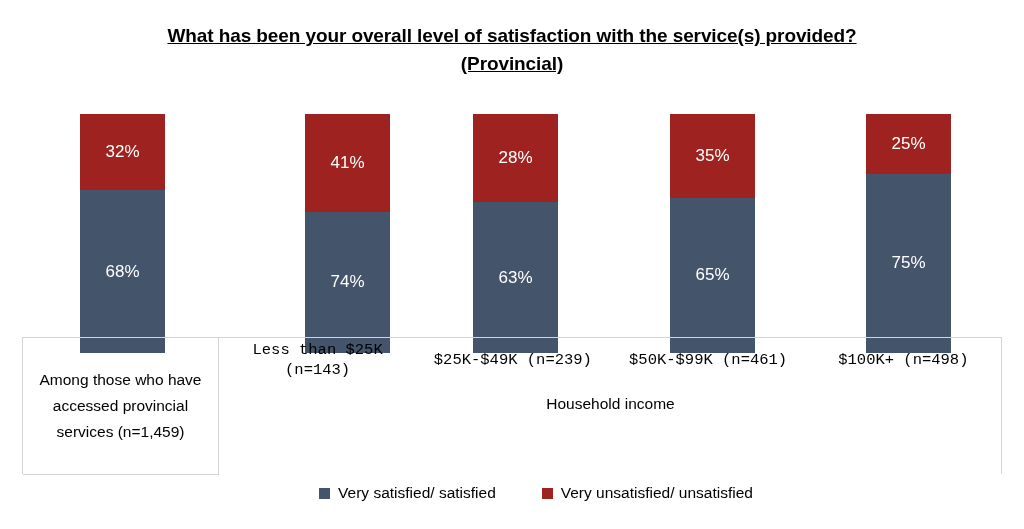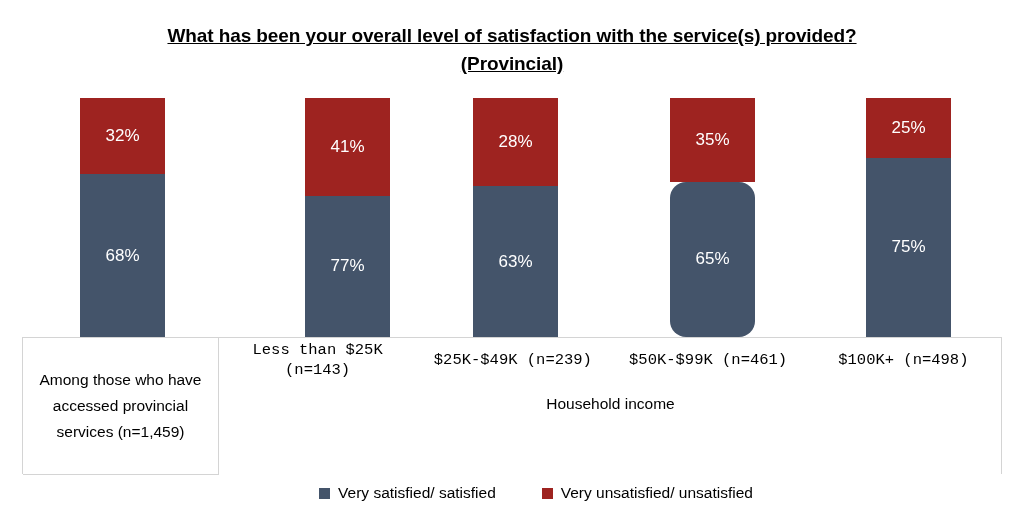--- a/index.html
+++ b/index.html
@@ -31,21 +31,21 @@
     text-decoration: underline;
   }
   #chart-title .line2 {
     display: block;
   }
 
   
   #plot-area {
     position: absolute;
     left: 0;
-    top: 98px;
+    top: 114px;
     width: 1024px;
     height: 239px;
   }
   .bar-group {
     position: absolute;
     top: 0;
     height: 239px;
     width: 85px;
   }
   .seg {
@@ -182,38 +182,38 @@
     <div class="seg seg-pos" style="height:68%;">
       <span class="seg-label">68%</span>
     </div>
   </div>
 
   <div class="bar-group" style="left:277px;padding-left:28px;">
     <div class="seg seg-neg" style="height:41%;">
       <span class="seg-label">41%</span>
     </div>
     <div class="seg seg-pos" style="height:59%;">
-      <span class="seg-label">77%</span>
+      <span class="seg-label">74%</span>
     </div>
   </div>
 
   <div class="bar-group" style="left:473px;">
     <div class="seg seg-neg" style="height:37%;">
       <span class="seg-label">28%</span>
     </div>
     <div class="seg seg-pos" style="height:63%;">
       <span class="seg-label">63%</span>
     </div>
   </div>
 
   <div class="bar-group" style="left:670px;">
     <div class="seg seg-neg" style="height:35%;">
       <span class="seg-label">35%</span>
     </div>
-    <div class="seg seg-pos" style="height:65%;border-radius:16px;">
+    <div class="seg seg-pos" style="height:65%;">
       <span class="seg-label">65%</span>
     </div>
   </div>
 
   <div class="bar-group" style="left:866px;">
     <div class="seg seg-neg" style="height:25%;">
       <span class="seg-label">25%</span>
     </div>
     <div class="seg seg-pos" style="height:75%;">
       <span class="seg-label">75%</span>

